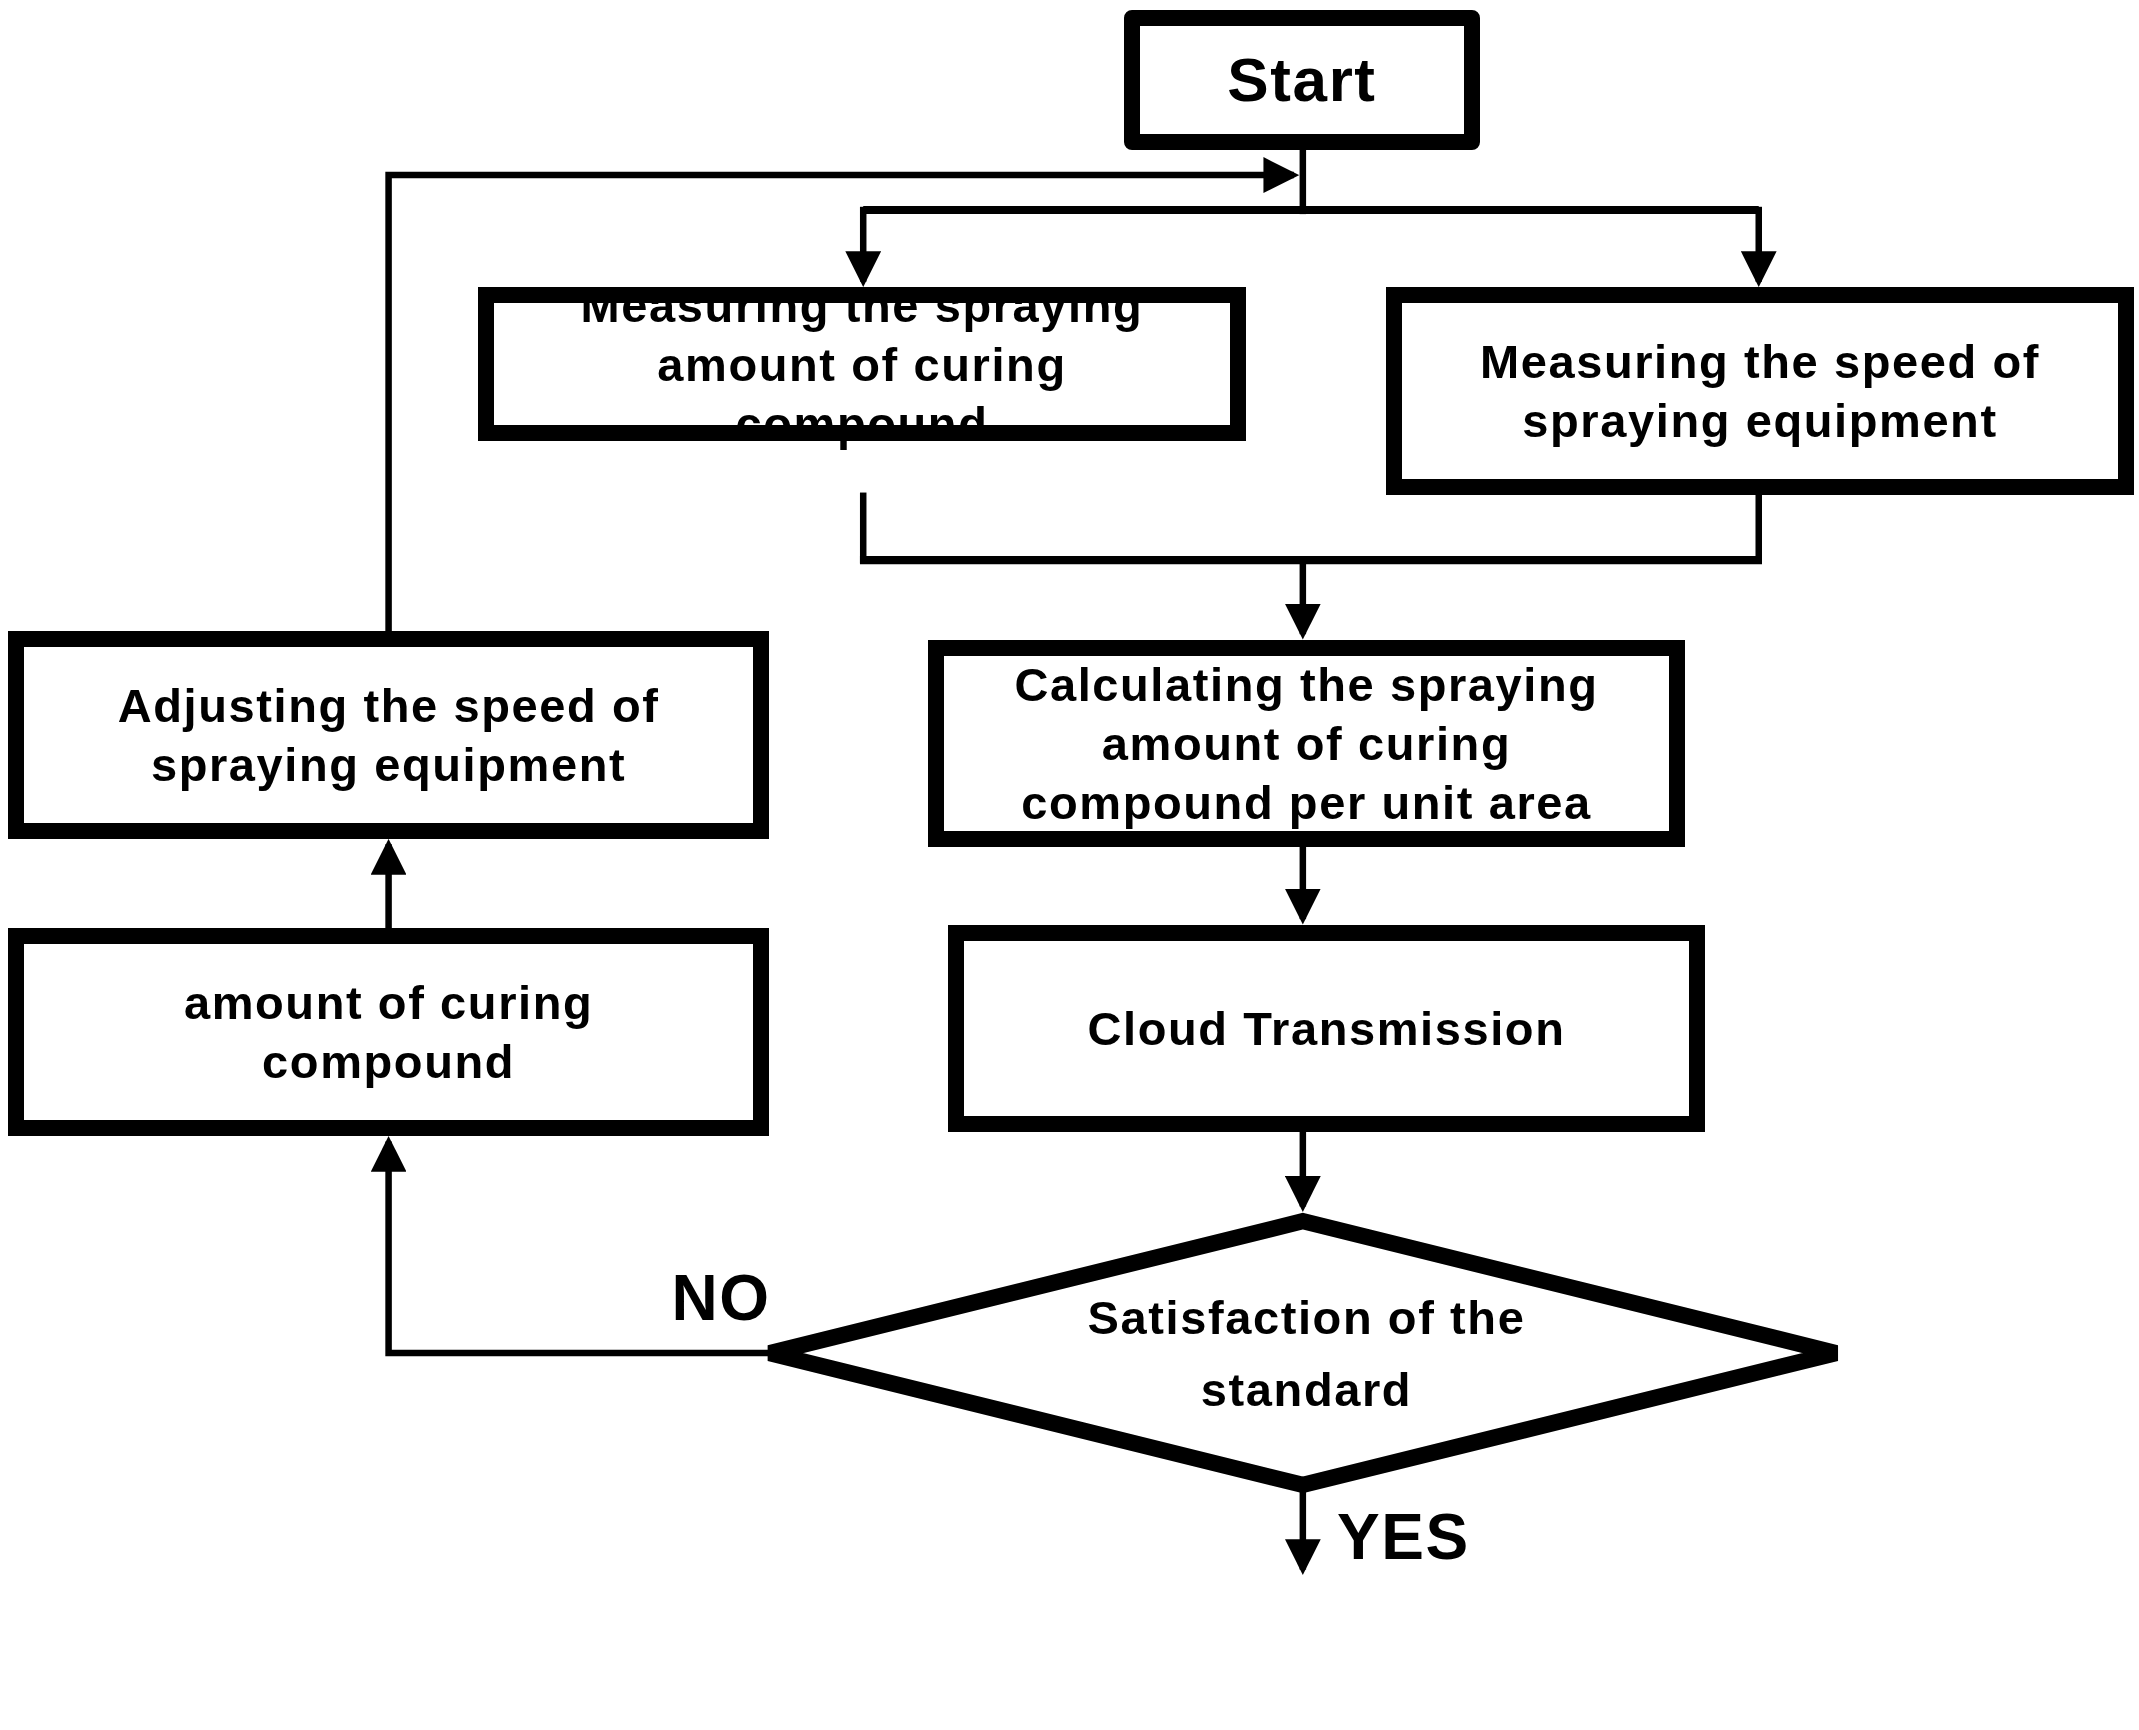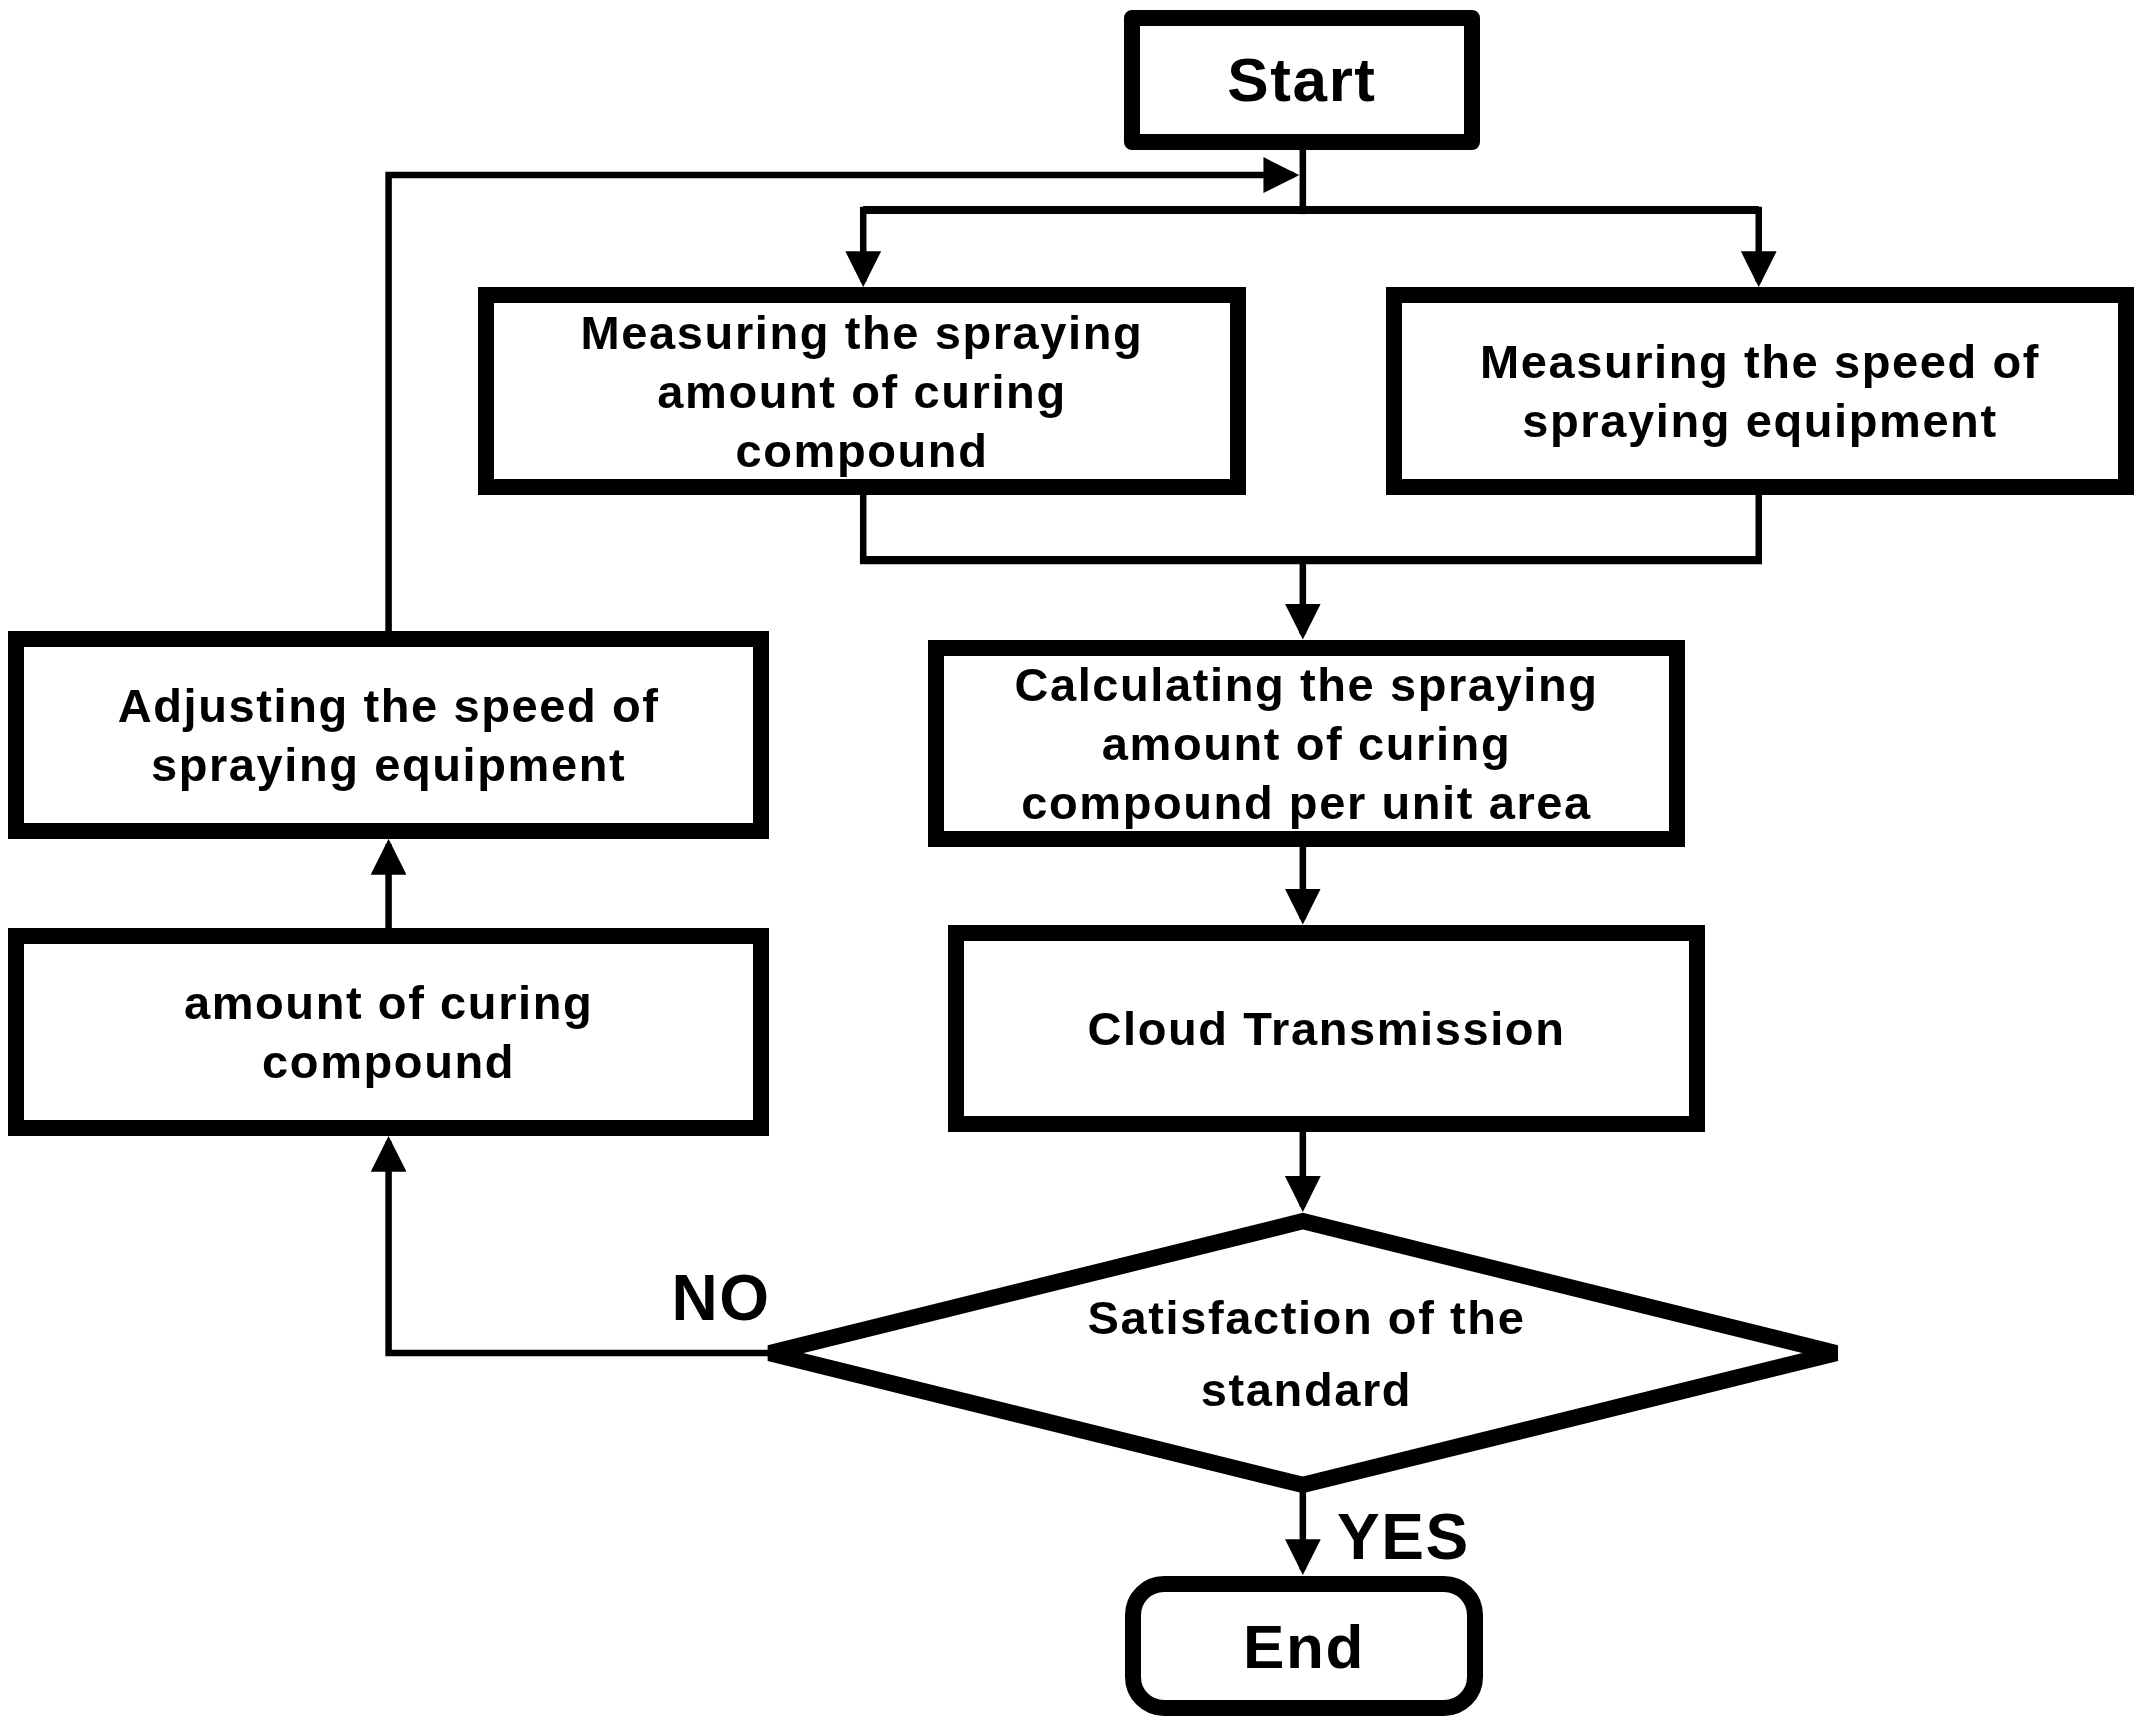--- a/index.html
+++ b/index.html
@@ -98,21 +98,21 @@
     <path d="M477 1140 V1037" stroke="#000000" stroke-width="8" fill="none" marker-end="url(#arrow)"></path>
     <path d="M477 775 V215 H1589" stroke="#000000" stroke-width="8" fill="none" marker-end="url(#arrow)"></path>
 
     <polygon points="1600,1500 2255,1662 1600,1824 945,1662" fill="#ffffff" stroke="#000000" stroke-width="20"></polygon>
   </svg>
 
   <div class="node terminal" style="left:1124px; top:9.8px; width:356px; height:140px;border-radius:8px;">
     <div>Start</div>
   </div>
 
-  <div class="node process" style="left:478px; top:287px; width:768px; height:208px;">
+  <div class="node process" style="left:478px; top:287px; width:768px; height:154px;">
     <div>Measuring the spraying</div>
     <div>amount of curing</div>
     <div>compound</div>
   </div>
 
   <div class="node process" style="left:1386px; top:287px; width:748px; height:208px;">
     <div>Measuring the speed of</div>
     <div>spraying equipment</div>
   </div>
 
@@ -134,21 +134,18 @@
   <div class="node process" style="left:8.1px; top:928px; width:761px; height:208px;">
     <div>amount of curing</div>
     <div>compound</div>
   </div>
 
   <div class="decision-text" style="left:997px; top:1287px; width:619px; height:134px;">
     <div>Satisfaction of the</div>
     <div>standard</div>
   </div>
 
-  <div class="node terminal" style="left:1125px; top:1576px; width:358px; height:140px;">
-    <div>End</div>
-  </div>
 
   <div class="edge-label" style="left:1337px; top:1500px; width:228px; text-align:left;">YES</div>
   <div class="edge-label" style="left:619px; top:1261px; width:204px;">NO</div>
 
 </div>
 
 
 </body></html>

